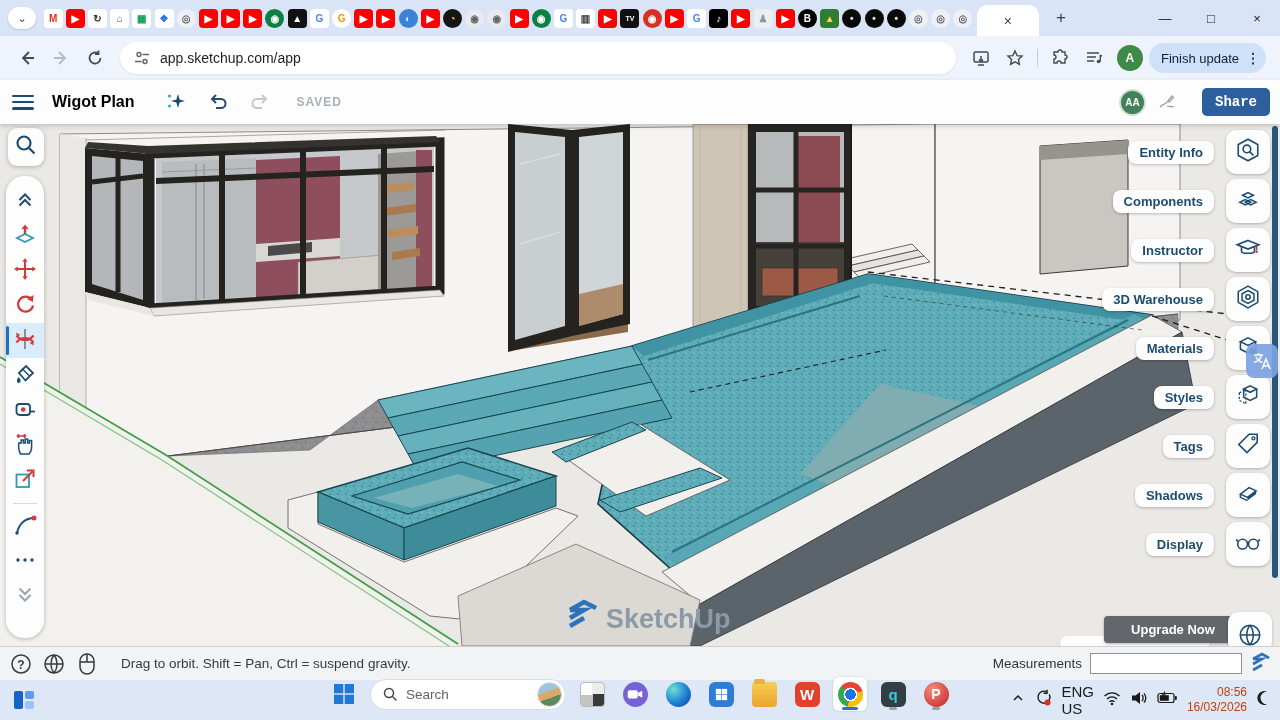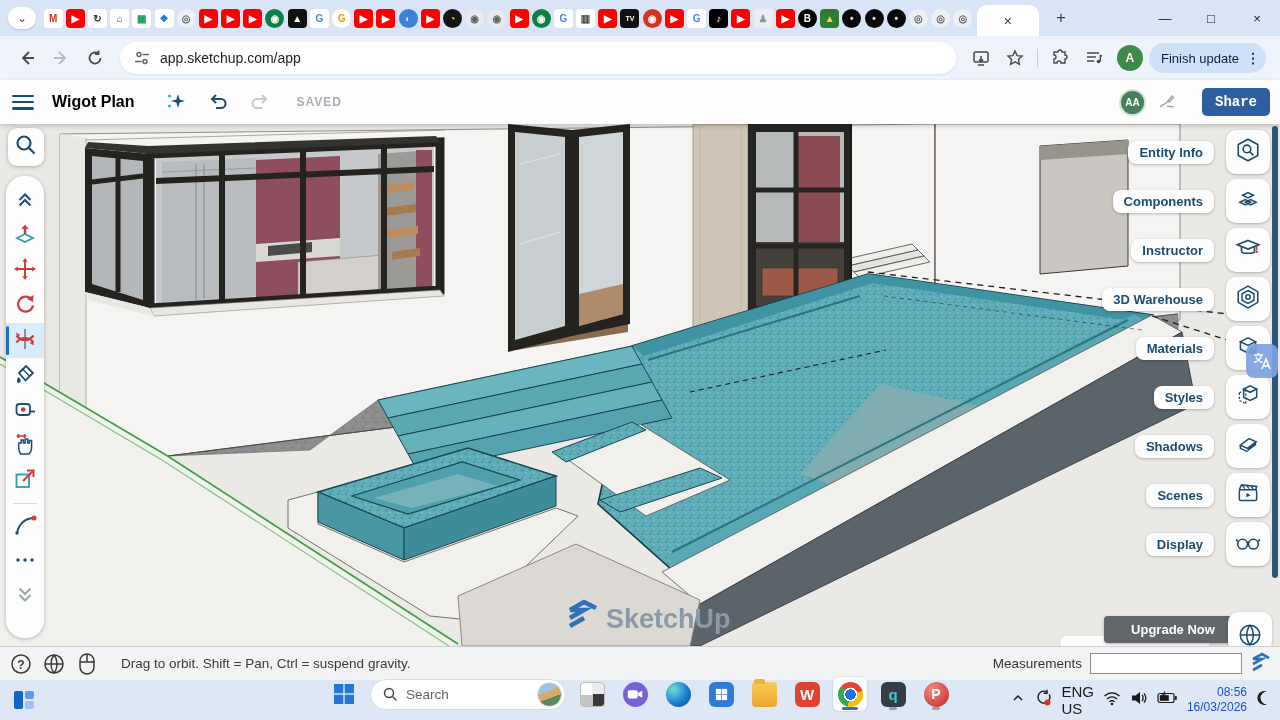--- a/index.html
+++ b/index.html
@@ -90,21 +90,21 @@
   .ic-folder { background:linear-gradient(#f8cc56,#eaa62c); border-radius:4px; position:relative; }
   .ic-folder::before { content:""; position:absolute; top:-3px; left:2px; width:11px; height:5px; background:#eab23a; border-radius:2px 2px 0 0; }
   .ic-wps { background:#e24130; color:#fff; font-size:15px; }
   .ic-chrome { border-radius:50%;
      background: radial-gradient(circle, #1a73e8 0 29%, #fff 30% 39%, rgba(0,0,0,0) 40%),
                  conic-gradient(from -45deg, #ea4335 0 33%, #fbbc05 33% 66%, #34a853 66% 100%); }
   .ic-qapp { background:#333d44; color:#3fc6da; font-size:15px; }
   .ic-papp { background:radial-gradient(circle at 35% 30%, #f28b82, #c5221f); border-radius:50%; color:#fff; font-size:14px; }
   #tb-tray { position:absolute; right:8px; top:0; height:40px; display:flex; align-items:center; gap:9px; }
   .lang { font-size:15px; color:#1a1a1a; text-align:left; line-height:1.15; }
-  .clock { font-size:12px; color:#1d4ed8; text-align:right; line-height:1.25; }
+  .clock { font-size:12px; color:#c2410c; text-align:right; line-height:1.25; }
 </style>
 </head>
 <body>
 
 <div id="tabstrip">
   <div class="tab-menu-btn">⌄</div>
   <div id="tabicons">
 
   <span class="fav" style="background: rgb(255, 255, 255); color: rgb(217, 48, 37);">M</span>
       <span class="fav" style="background: rgb(254, 0, 0); color: rgb(255, 255, 255);">▶</span>
@@ -546,37 +546,35 @@
         <span class="ptip">Styles</span>
         <div class="pbtn">
           <span><svg width="26" height="26" viewBox="0 0 24 24" stroke="#1d4c73" fill="none">
               <path d="M8 6.5 L14 3.5 L20 6.5 L14 9.5 Z" stroke-width="1.4"></path>
               <path d="M8 6.5 V14 L14 17 L20 14 V6.5" stroke-width="1.4"></path>
               <path d="M4 10 L10 7 M4 10 V17 L10 20 M10 7 V20" stroke-width="1.2" stroke-dasharray="2 1.6"></path>
             </svg></span>
         </div>
       </div>
       <div class="prow">
+        <span class="ptip">Tags</span>
+        <div class="pbtn">
+          <span><svg width="26" height="26" viewBox="0 0 24 24">
+              <path d="M13 3 H20.5 V10.5 L11 20 L3.5 12.5 Z" stroke="#1d4c73" stroke-width="1.5" fill="none"></path>
+              <circle cx="17" cy="6.8" r="1.4" stroke="#1d4c73" stroke-width="1.2" fill="none"></circle>
+            </svg></span>
+        </div>
+      </div>
+      <div class="prow">
         <span class="ptip">Shadows</span>
         <div class="pbtn">
           <span><svg width="26" height="26" viewBox="0 0 24 24">
               <path d="M5 13 L13 7 L19.5 10 L11.5 16 Z" stroke="#1d4c73" stroke-width="1.4" fill="none"></path>
               <path d="M11.5 16 L19.5 10 V13 L11.5 19 Z" fill="#1d4c73"></path>
               <path d="M5 13 V16 L11.5 19" stroke="#1d4c73" stroke-width="1.4" fill="none"></path>
-            </svg></span>
-        </div>
-      </div>
-      <div class="prow">
-        <span class="ptip">Scenes</span>
-        <div class="pbtn">
-          <span><svg width="26" height="26" viewBox="0 0 24 24">
-              <rect x="4" y="9" width="16" height="10" rx="1.5" stroke="#1d4c73" stroke-width="1.4" fill="none"></rect>
-              <path d="M4 9 L6 4.5 L20 6 L19 9" stroke="#1d4c73" stroke-width="1.4" fill="none"></path>
-              <path d="M7 5 L9 8 M11 5.5 L13 8 M15 6 L17 8.5" stroke="#1d4c73" stroke-width="1.2"></path>
-              <path d="M10.5 12 L14.5 14 L10.5 16 Z" fill="#1d4c73"></path>
             </svg></span>
         </div>
       </div>
       <div class="prow">
         <span class="ptip">Display</span>
         <div class="pbtn">
           <span><svg width="26" height="26" viewBox="0 0 24 24" stroke="#1d4c73" stroke-width="1.5" fill="none">
               <circle cx="7" cy="14" r="4.5"></circle>
               <circle cx="17" cy="14" r="4.5"></circle>
               <path d="M11.5 13 C12 11.8,12 11.8,12.5 13 M2.5 11.5 L1.2 9.5 M21.5 11.5 L22.8 9.5"></path>

